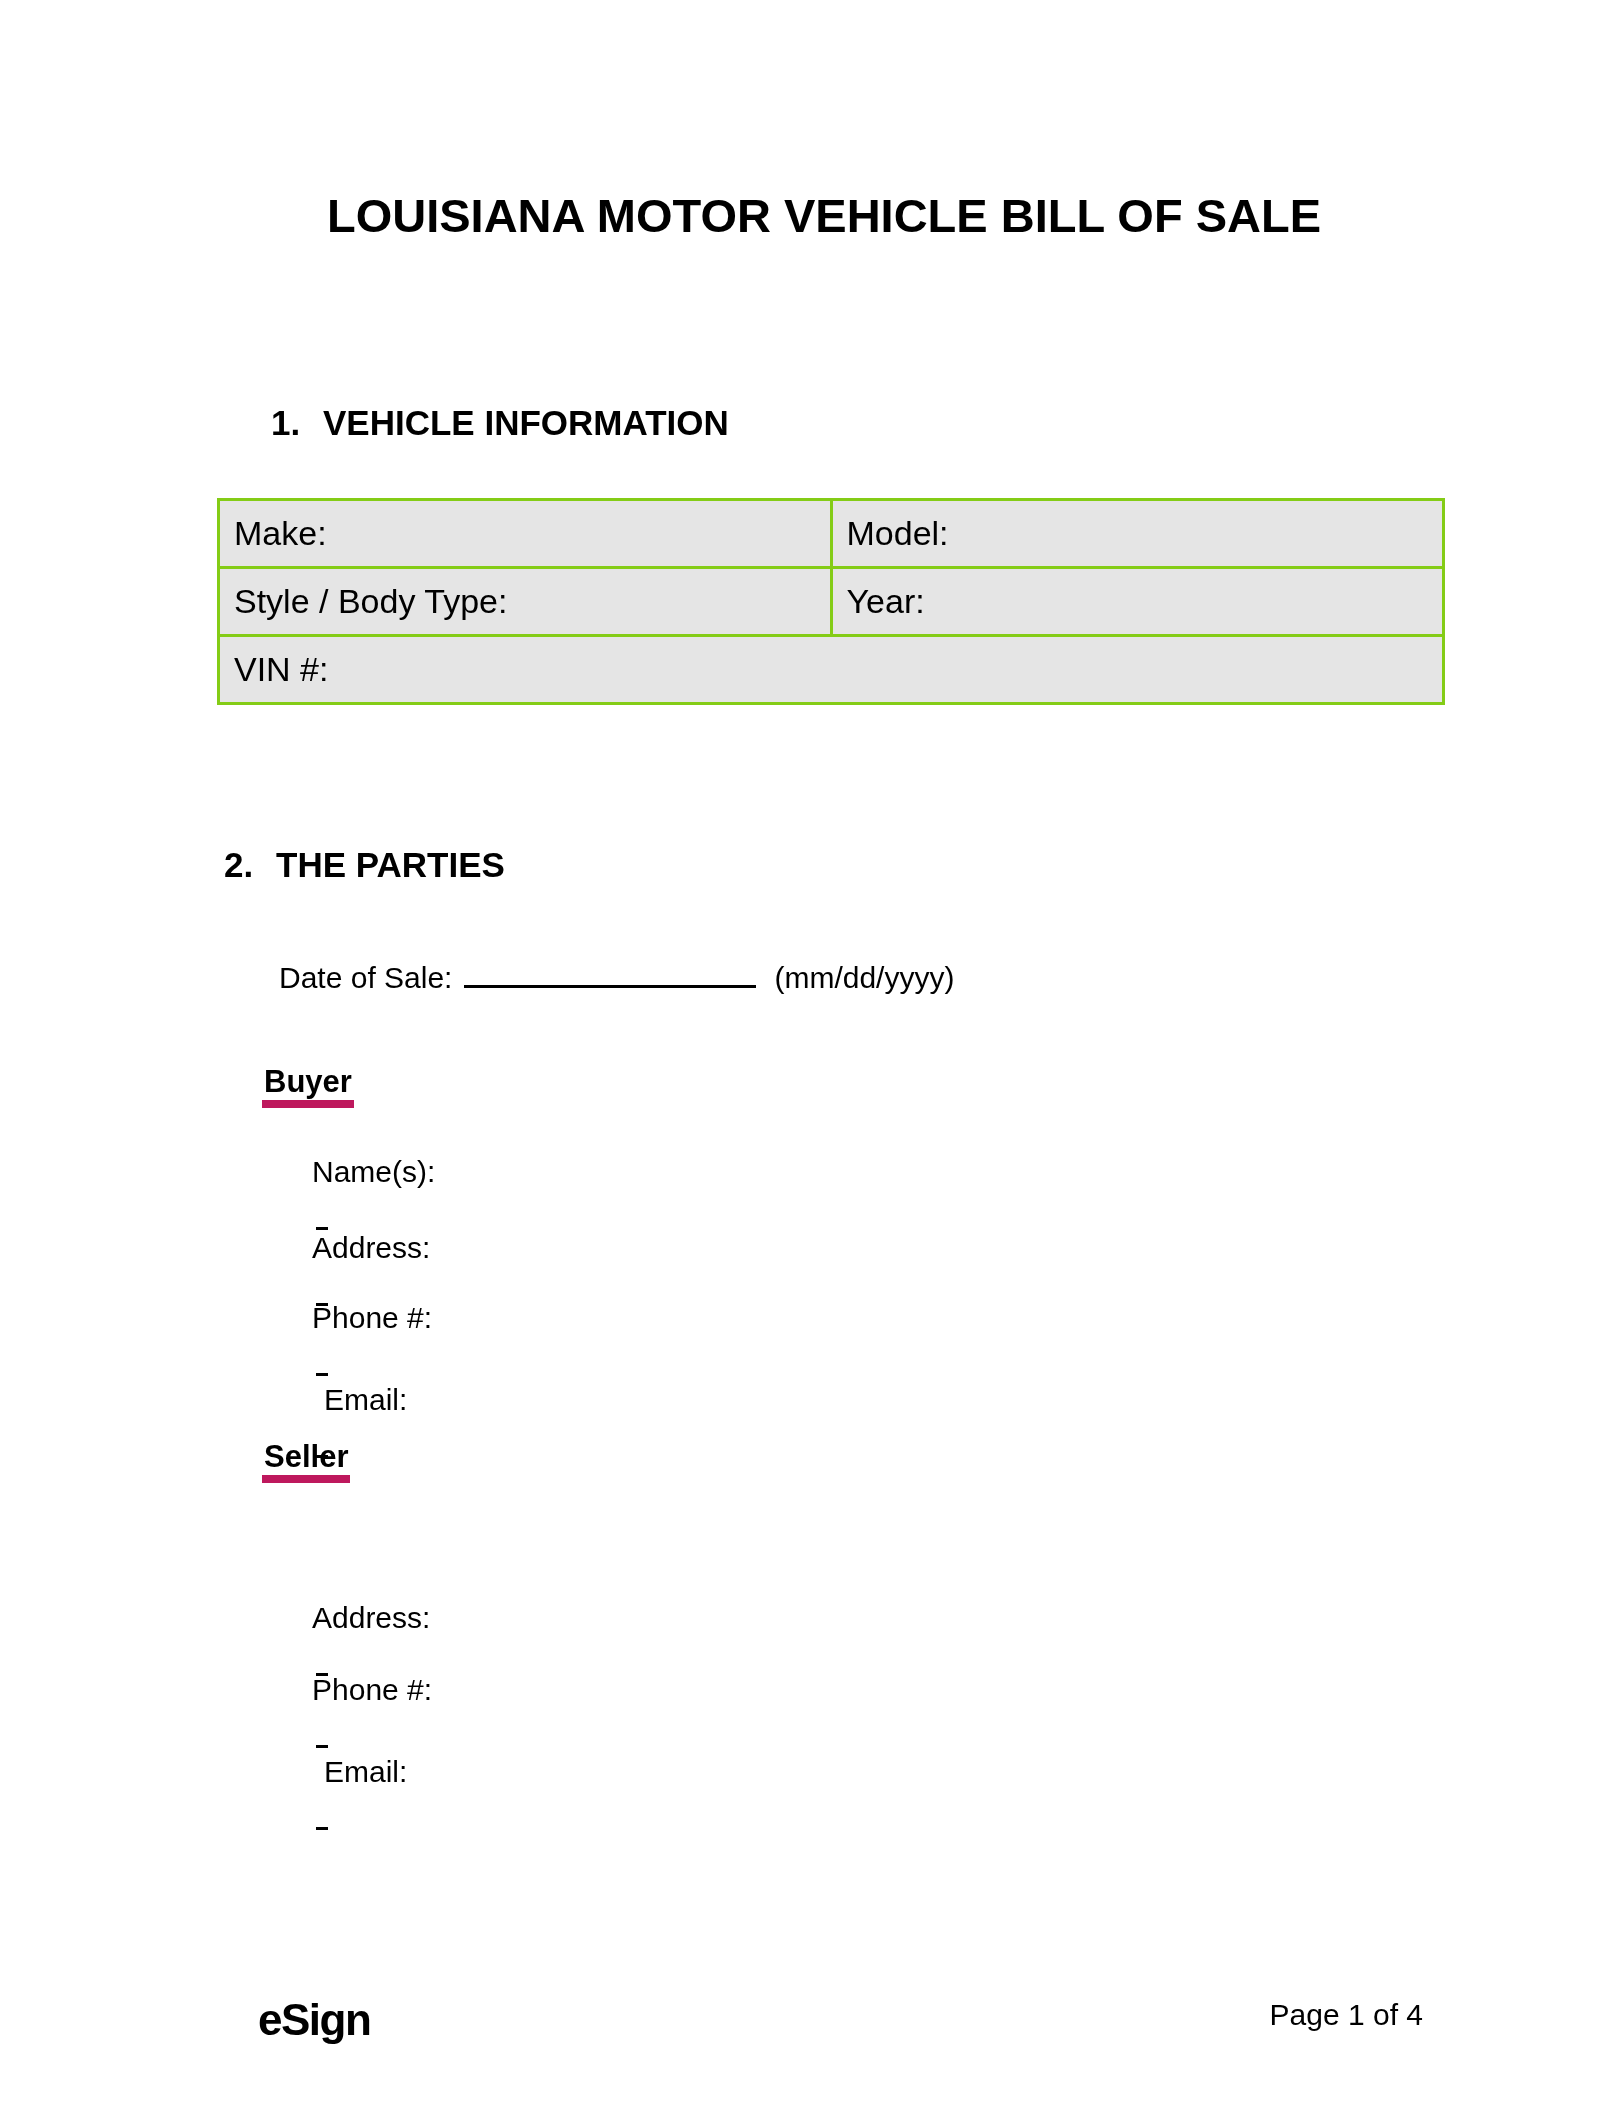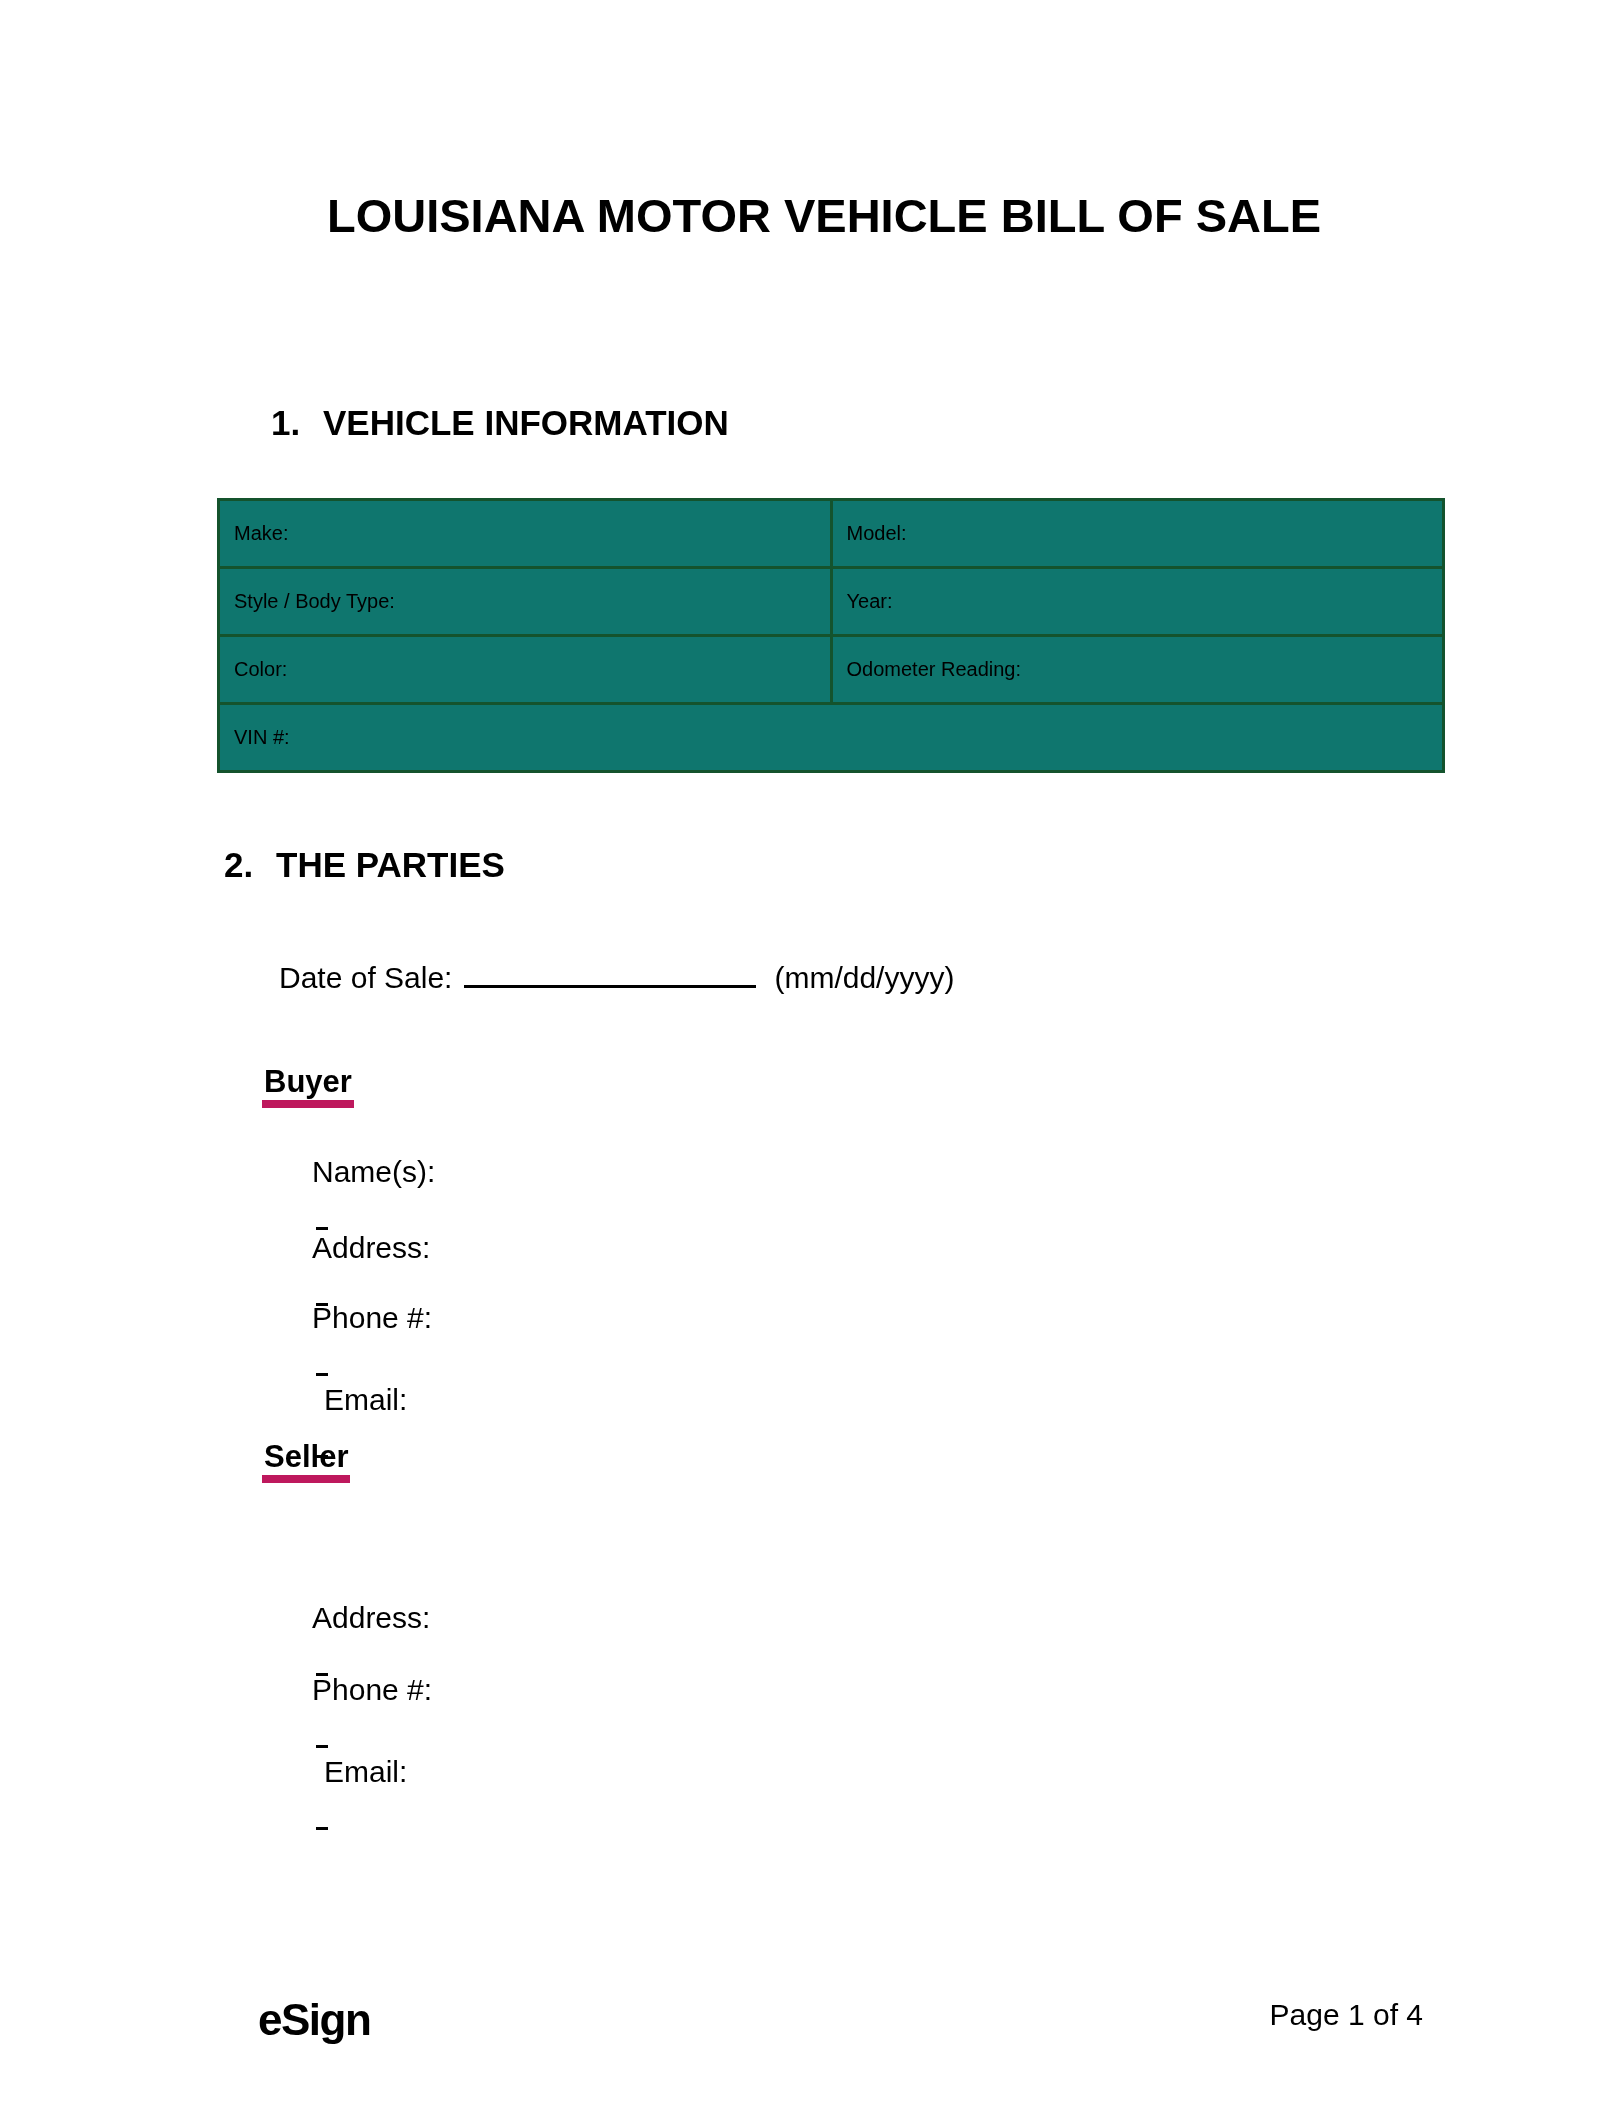--- a/index.html
+++ b/index.html
@@ -45,26 +45,26 @@
 
   table.vehicle-table {
     position: absolute;
     left: 205px;
     top: 486px;
     width: 1228px;
     border-collapse: collapse;
     table-layout: fixed;
   }
   table.vehicle-table td {
-    border: 3px solid #14532d;
+    border: 3px solid #84cc16;
     height: 68px;
-    font-size: 20px;
+    font-size: 34px;
     padding-left: 14px;
     vertical-align: middle;
-    background: #0f766e;
+    background: #e5e5e5;
   }
 
   .field-row {
     position: absolute;
     display: flex;
     align-items: flex-start;
     font-size: 30px;
     line-height: 36px;
     white-space: nowrap;
   }
@@ -133,24 +133,20 @@
     <tbody>
         <tr>
       <td>Make:</td>
       <td>Model:</td>
     </tr>
     <tr>
       <td>Style / Body Type:</td>
       <td>Year:</td>
     </tr>
     <tr>
-      <td>Color:</td>
-      <td>Odometer Reading:</td>
-    </tr>
-    <tr>
       <td colspan="2">VIN #:</td>
     </tr>
   </tbody>
     </table>
 
   <div class="section-heading" id="sec2">
     <span class="sec-num">2.</span><span>THE PARTIES</span>
   </div>
 
   <div class="field-row" id="date-row">

